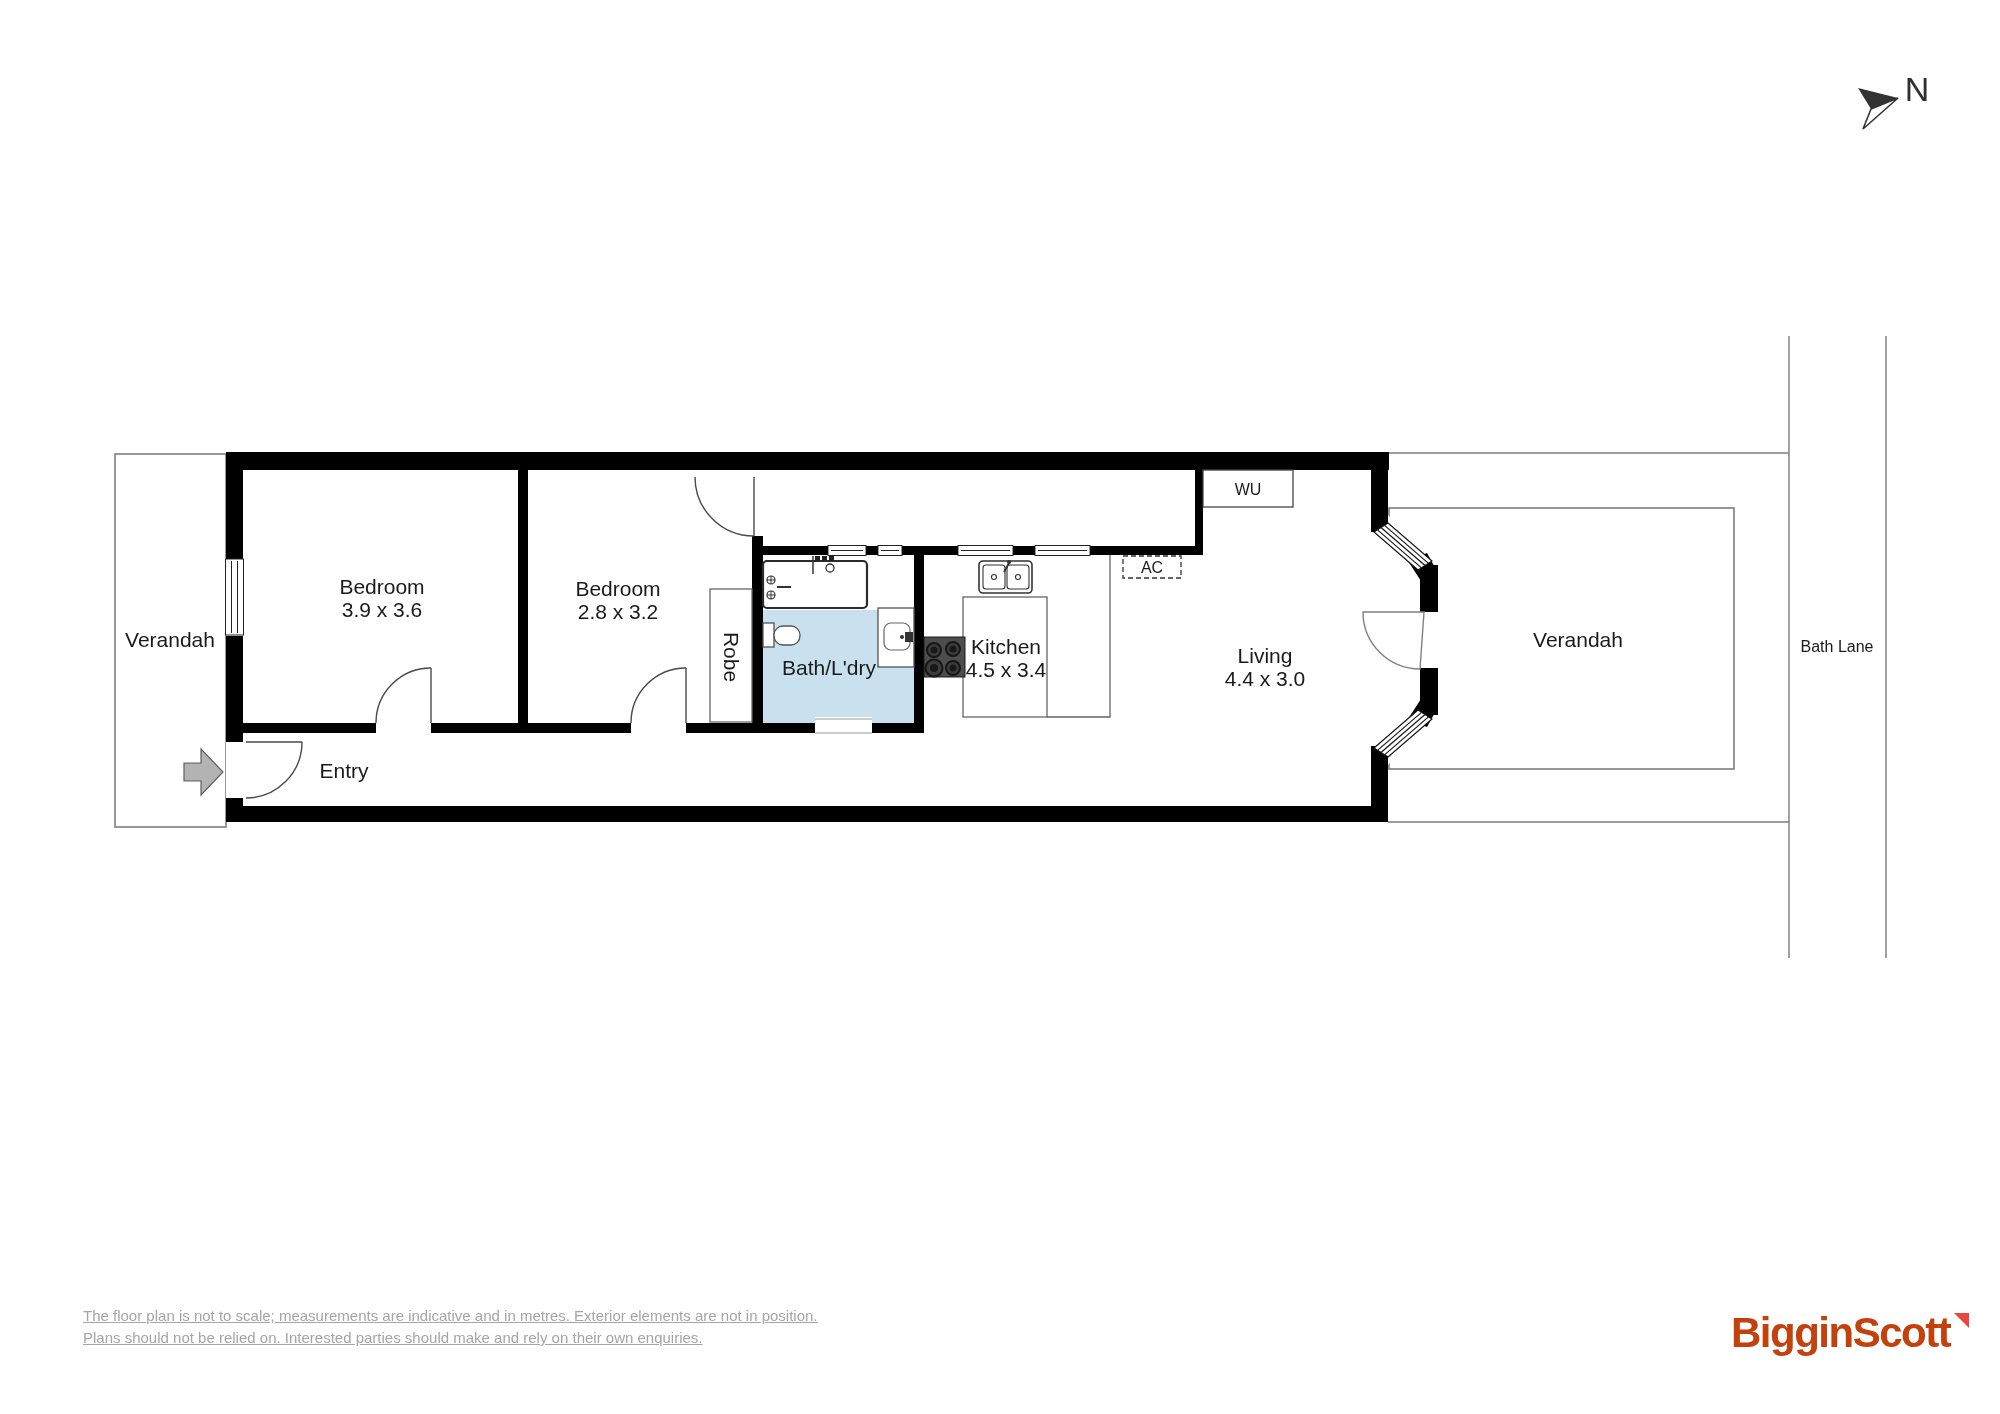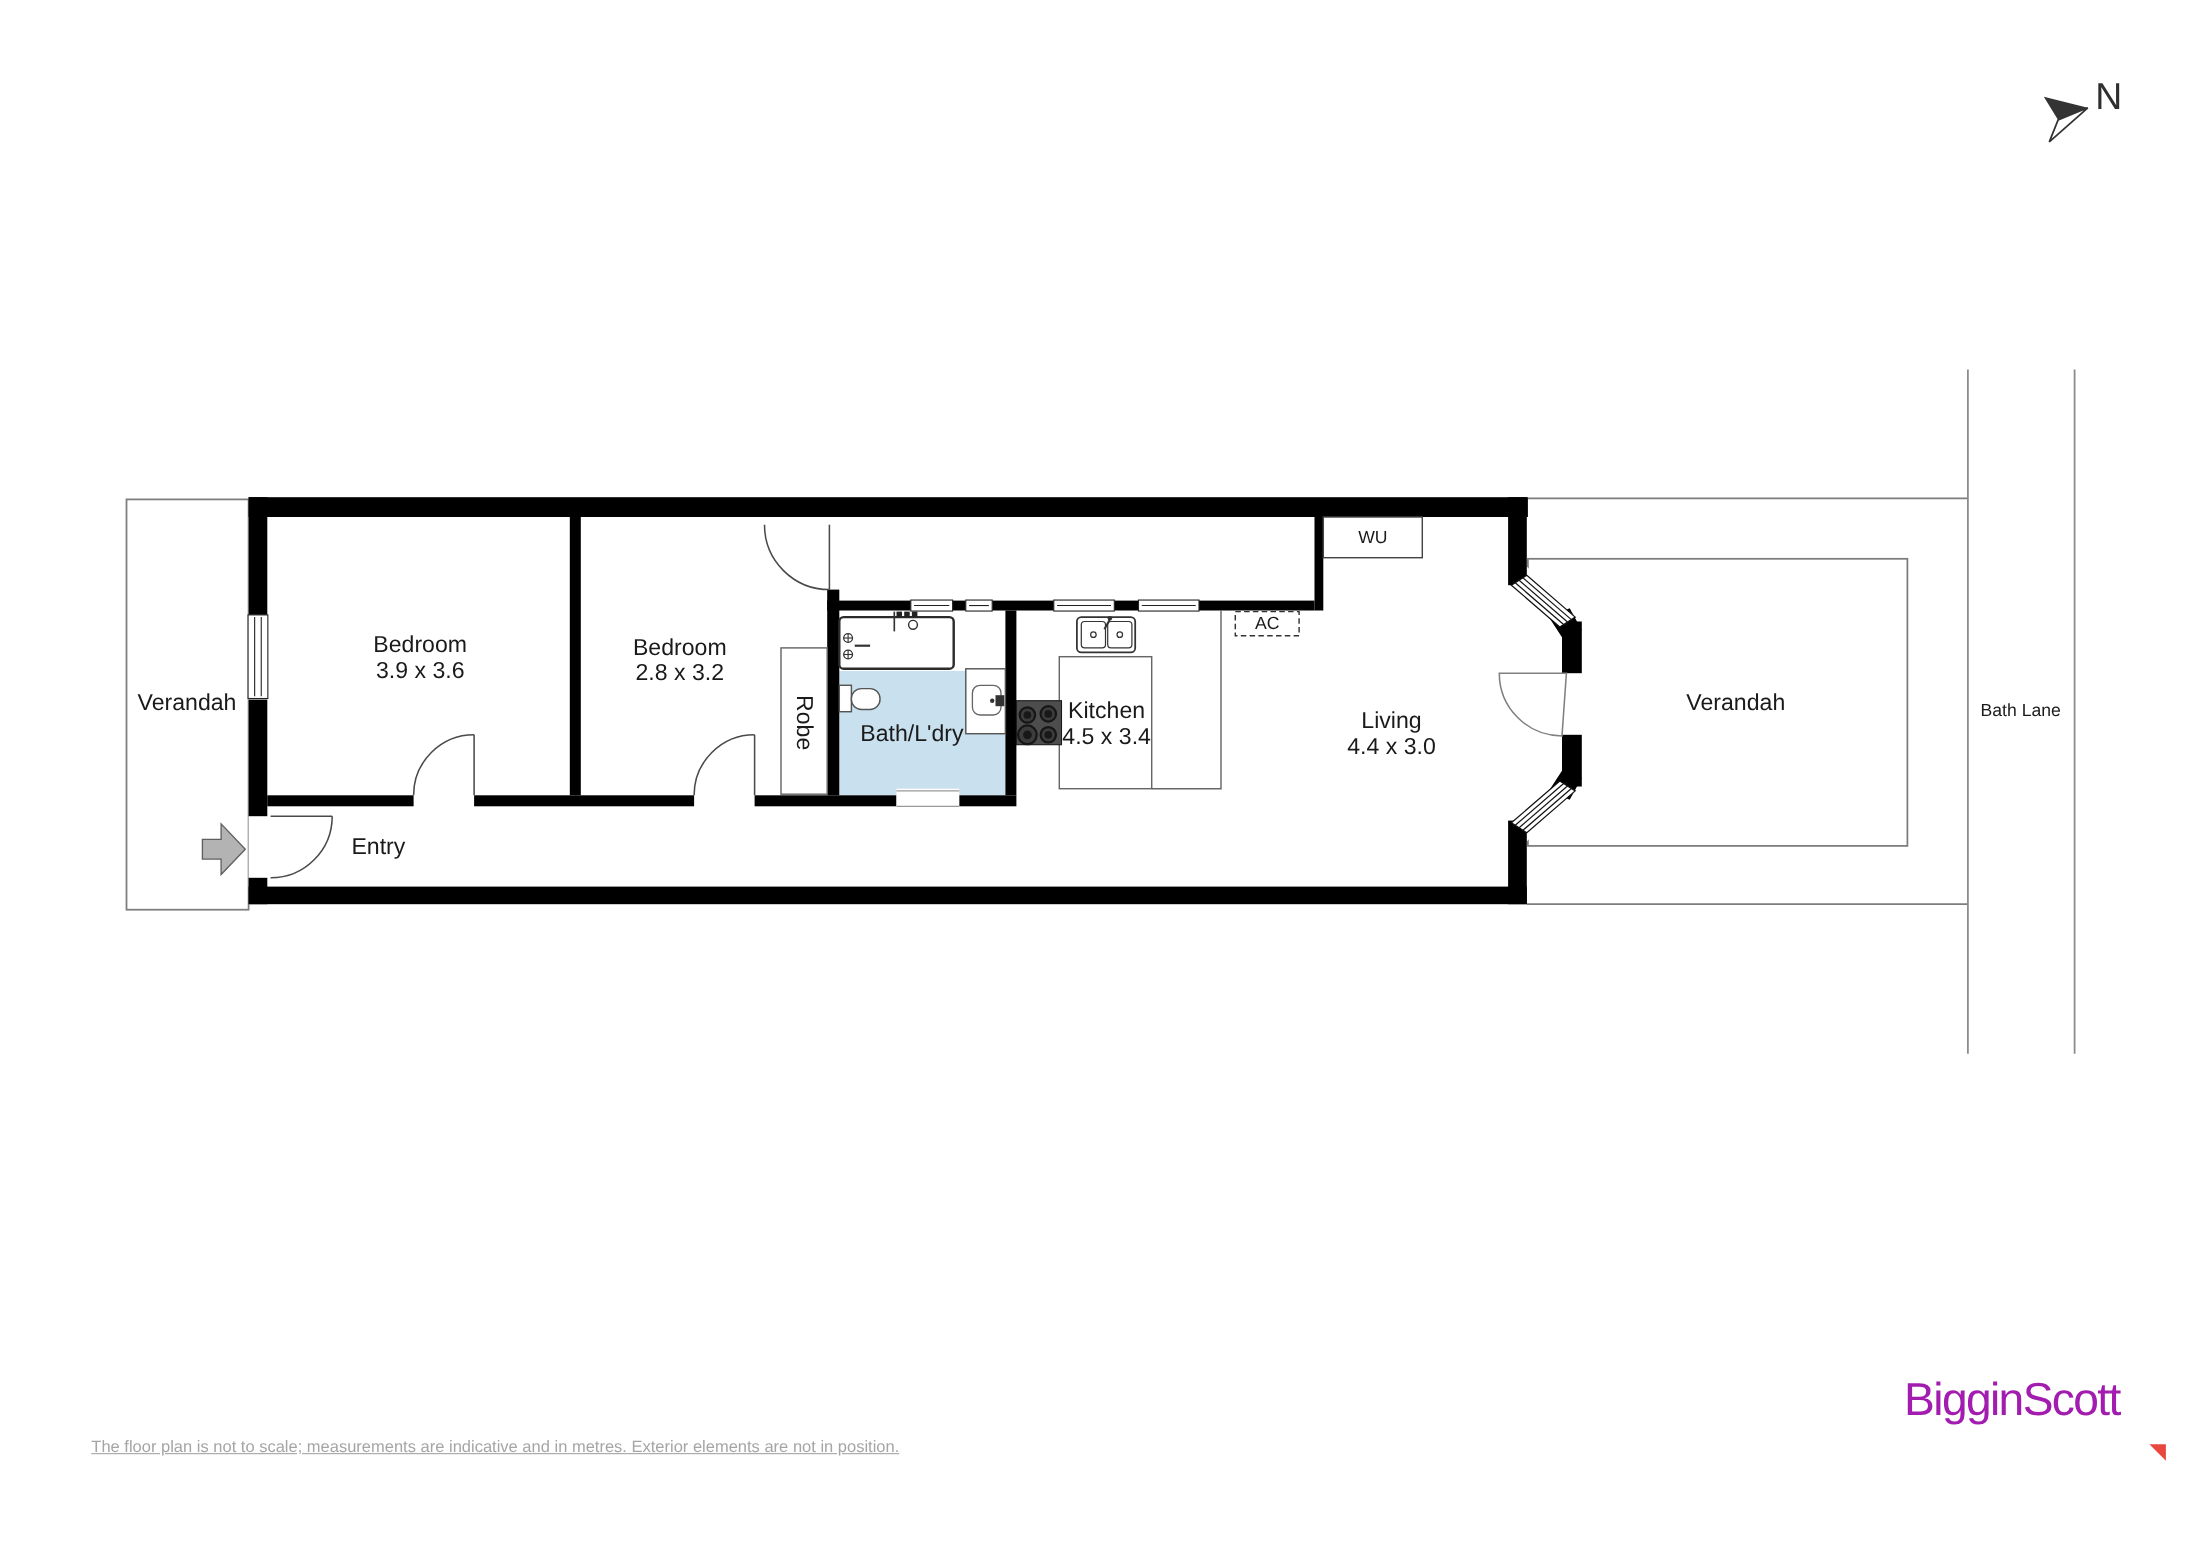--- a/index.html
+++ b/index.html
@@ -5,22 +5,22 @@
   html,body{margin:0;padding:0;background:#fff;}
   #canvas{position:relative;width:2000px;height:1414px;background:#fff;overflow:hidden;
           font-family:"Liberation Sans","DejaVu Sans",sans-serif;color:#1a1a1a;}
   #plan-svg{position:absolute;left:0;top:0;}
   .lbl{position:absolute;transform:translate(-50%,-50%);text-align:center;
        font-size:21px;line-height:23px;color:#1a1a1a;white-space:nowrap;}
   .lbl.small{font-size:16px;}
   .lbl.rot{transform:translate(-50%,-50%) rotate(90deg);}
   #north-n{position:absolute;transform:translate(-50%,-50%);font-size:34px;color:#2f2f2f;}
   #disclaimer{position:absolute;left:83px;top:1305px;font-size:15px;line-height:22px;color:#a5a5a5;text-decoration:underline;}
-  #brand{position:absolute;left:1731px;top:1248px;font-size:42px;font-weight:normal;
-         letter-spacing:-1.5px;color:#a21caf;}
+  #brand{position:absolute;left:1731px;top:1309px;font-size:42px;font-weight:bold;
+         letter-spacing:-1.5px;color:#c2410c;}
 </style>
 </head>
 <body>
 
 <div id="canvas">
 
 <svg id="plan-svg" width="2000" height="1414" viewBox="0 0 2000 1414">
 
   <g stroke="#7d7d7d" stroke-width="1.6" fill="none">
     <rect x="115" y="454" width="111" height="373" fill="#ffffff"></rect>
@@ -225,17 +225,18 @@
 <div class="lbl" style="left:344px;top:770px">Entry</div>
 <div class="lbl small" style="left:1248px;top:489px">WU</div>
 <div class="lbl small" style="left:1152px;top:567px">AC</div>
 <div class="lbl" style="left:1578px;top:639px">Verandah</div>
 <div class="lbl small" style="left:1837px;top:646px">Bath Lane</div>
 
 <div id="north-n" style="left:1917px;top:89px">N</div>
 
 <div id="disclaimer">
   <div>The floor plan is not to scale; measurements are indicative and in metres. Exterior elements are not in position.</div>
+  <div>Plans should not be relied on. Interested parties should make and rely on their own enquiries.</div>
 </div>
 
 <div id="brand">BigginScott</div>
 
 </div>
 
 </body></html>

